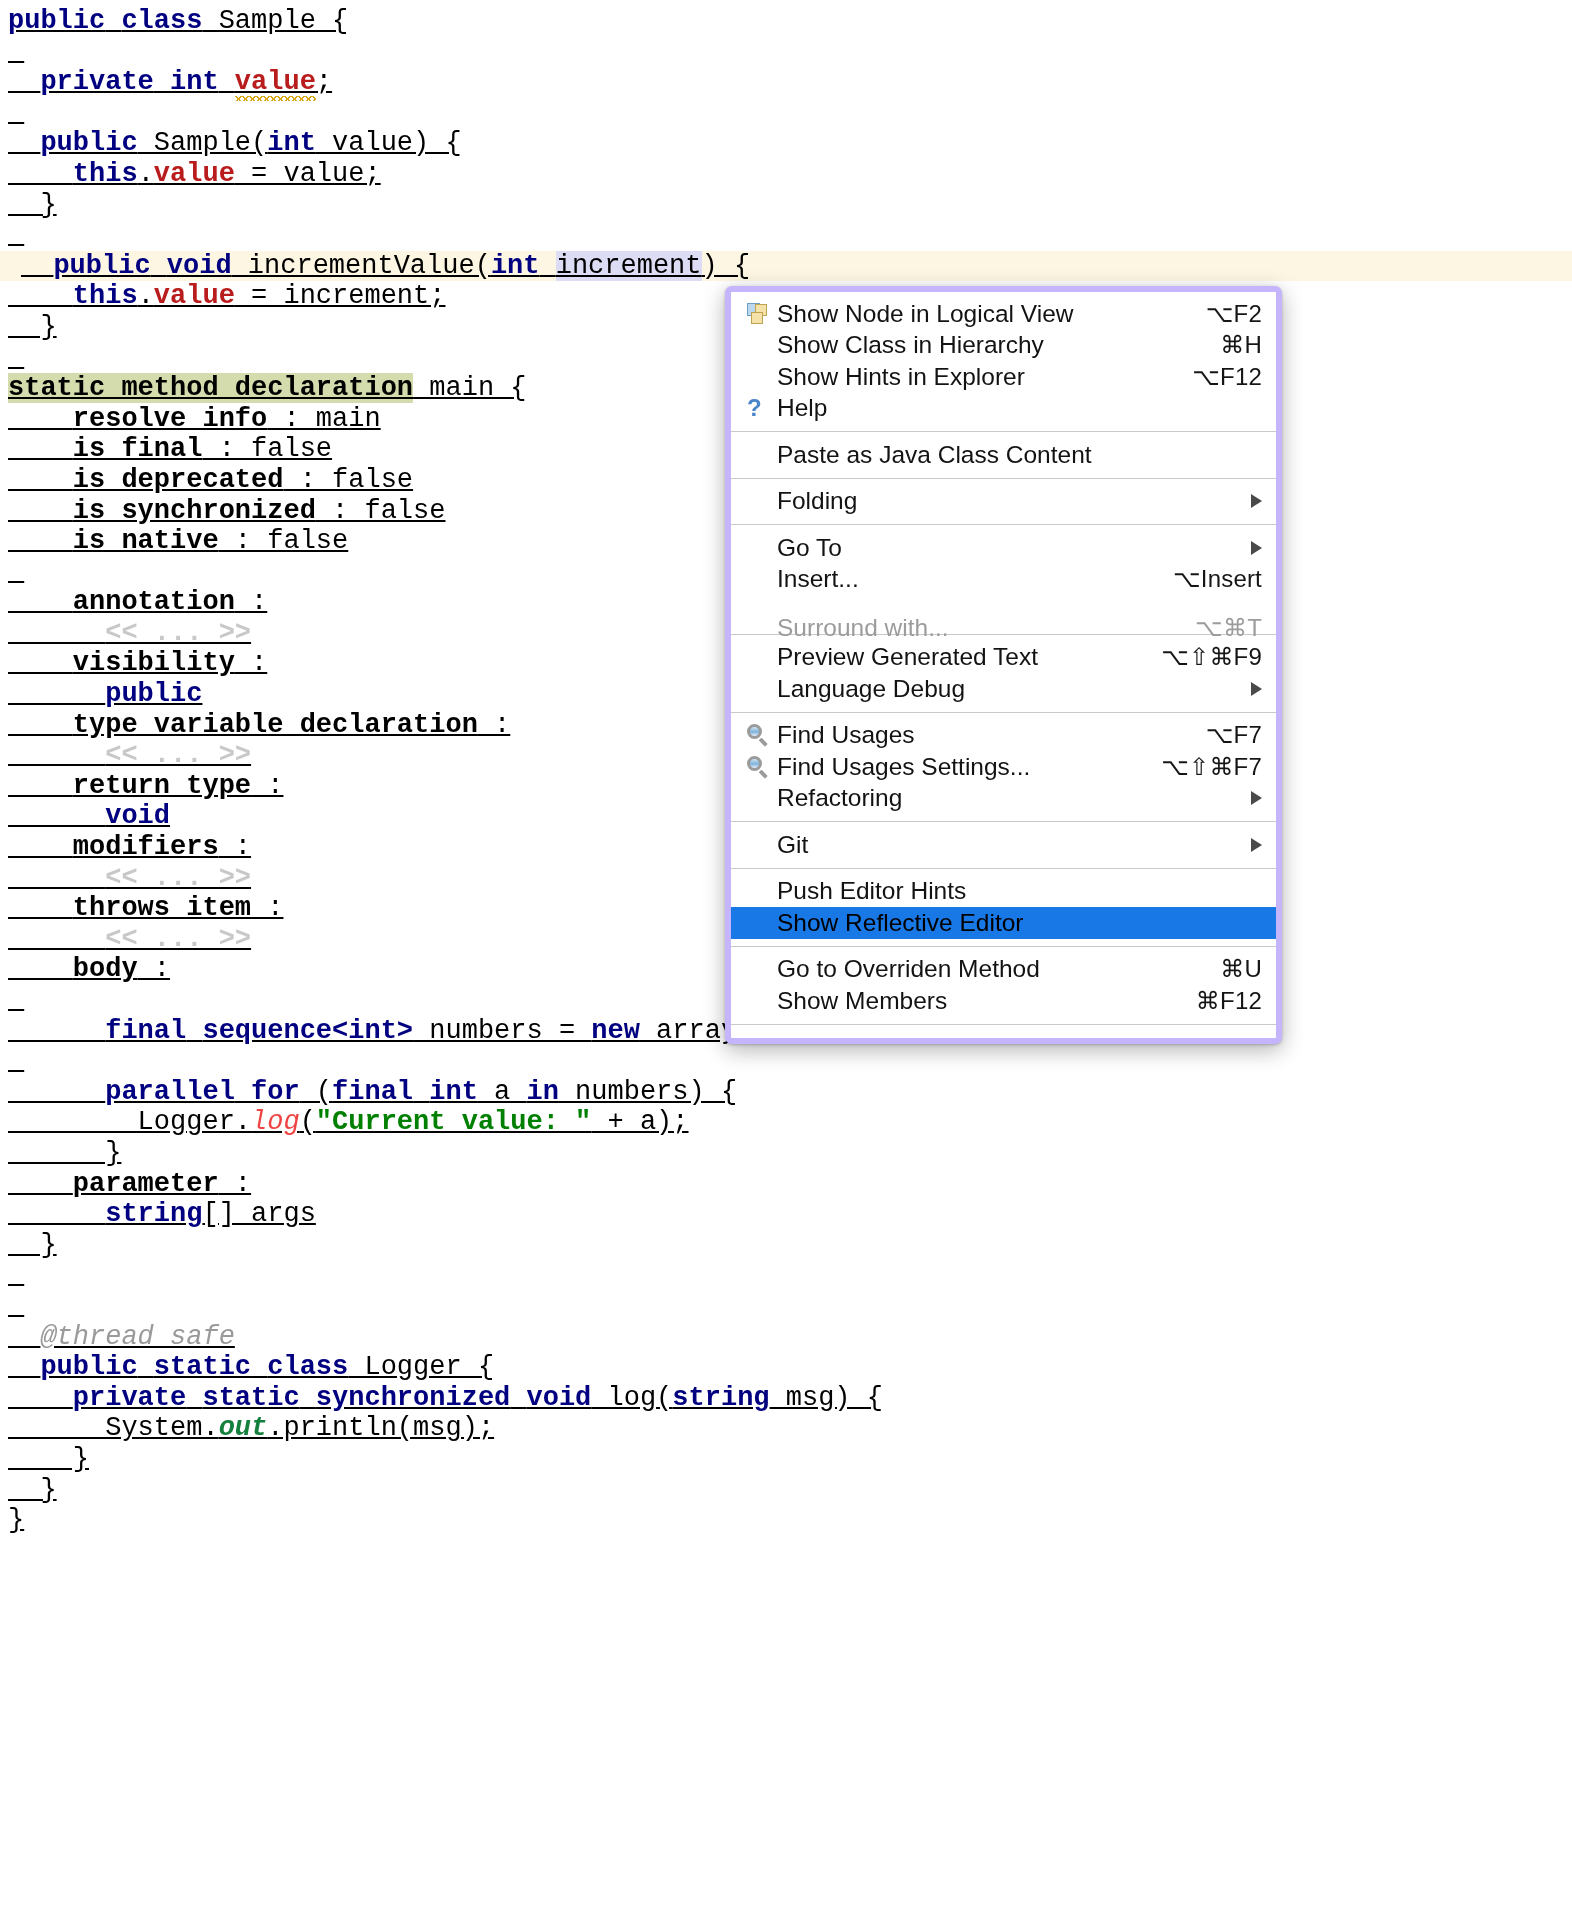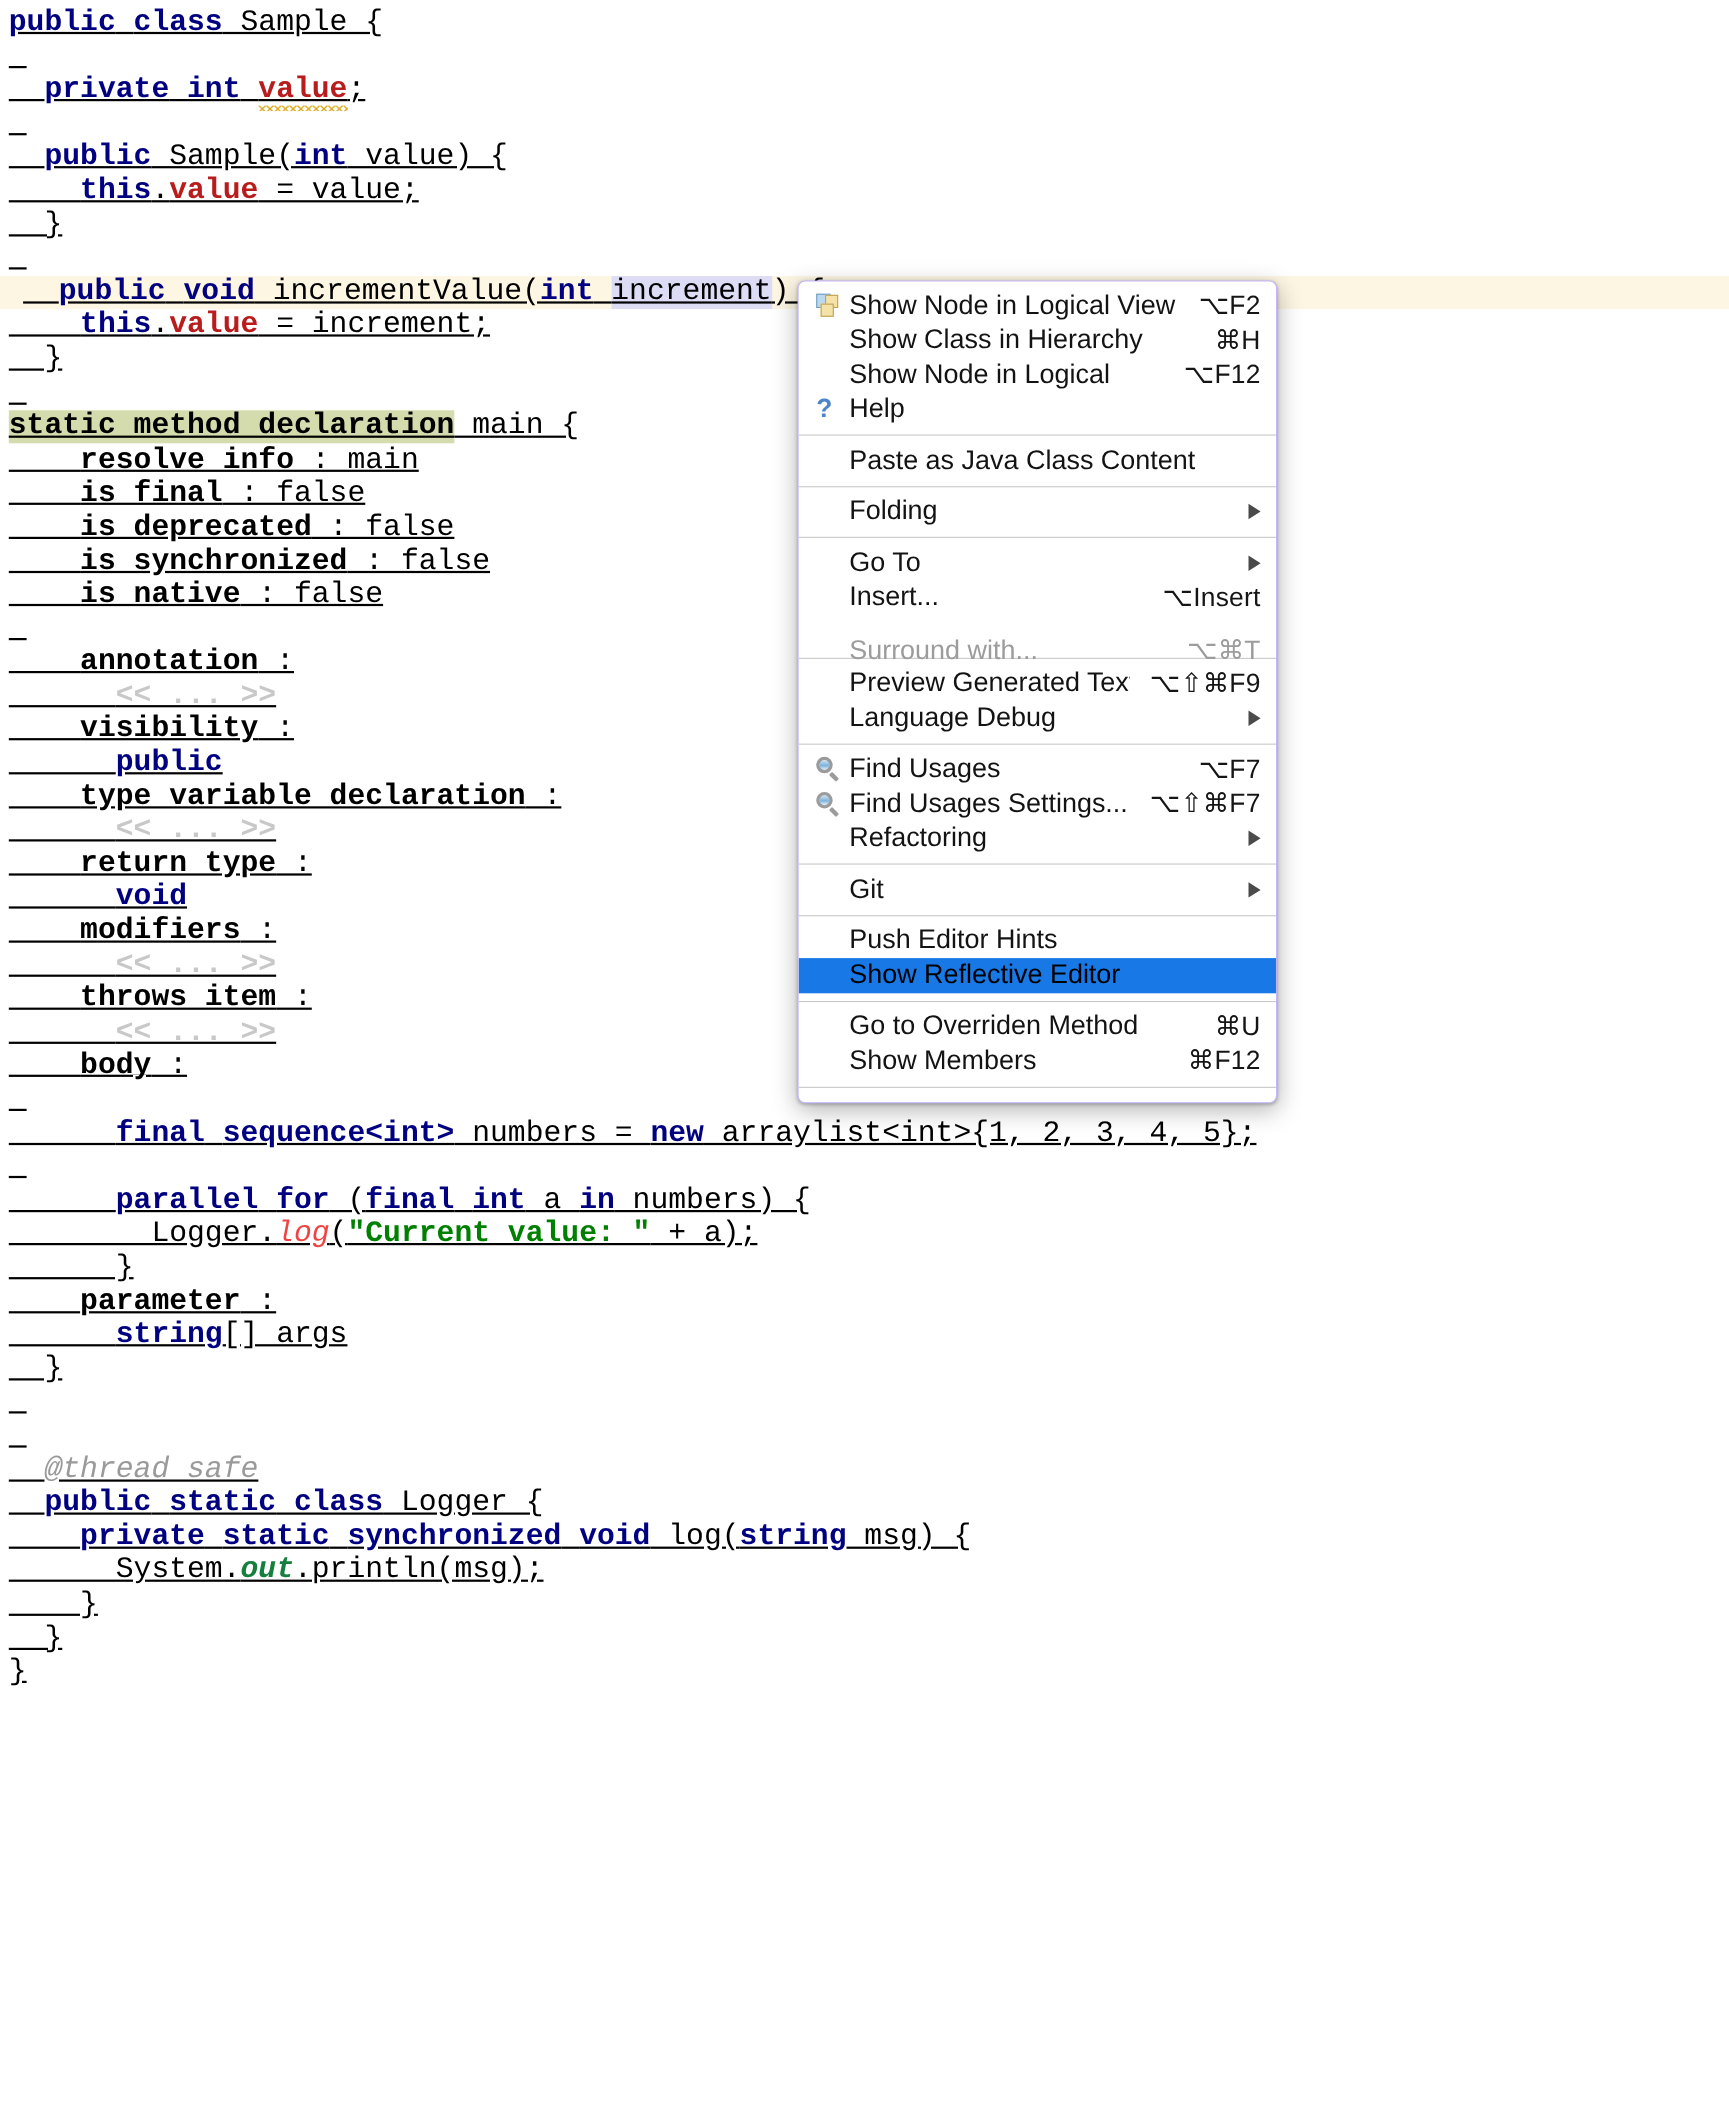--- a/index.html
+++ b/index.html
@@ -62,24 +62,24 @@
       linear-gradient(135deg, transparent 45%, #d8a814 45%, #d8a814 55%, transparent 55%),
       linear-gradient(45deg,  transparent 45%, #d8a814 45%, #d8a814 55%, transparent 55%);
     background-size: 7px 6px;
     background-repeat: repeat-x;
   }
 
   
   #ctxmenu {
     position: absolute;
     left: 725px;
-    top: 255px;
-    width: 436px;
+    top: 286px;
+    width: 557px;
     background: #ffffff;
-    border: 1px solid #c4b5fd;
+    border: 6px solid #c4b5fd;
     border-radius: 7px;
     box-shadow: 0 6px 22px rgba(0,0,0,0.30), 0 1px 3px rgba(0,0,0,0.22);
     font-family: "Liberation Sans", sans-serif;
     font-size: 24.5px;
     color: #131313;
     padding: 6px 0 6px 0;
     overflow: hidden;
   }
   .mgroup { }
   .sep {
@@ -177,21 +177,21 @@
         <span class="mlabel">Show Node in Logical View</span>
         <span class="mshort">⌥F2</span>
       </div>
       <div class="mitem">
         <span class="ico"></span>
         <span class="mlabel">Show Class in Hierarchy</span>
         <span class="mshort">⌘H</span>
       </div>
       <div class="mitem">
         <span class="ico"></span>
-        <span class="mlabel">Show Node in Logical</span>
+        <span class="mlabel">Show Hints in Explorer</span>
         <span class="mshort">⌥F12</span>
       </div>
       <div class="mitem">
         <span class="ico">
           <span class="qmark">?</span>
         </span>
         <span class="mlabel">Help</span>
       </div>
     </div>
     <div class="sep"></div>

